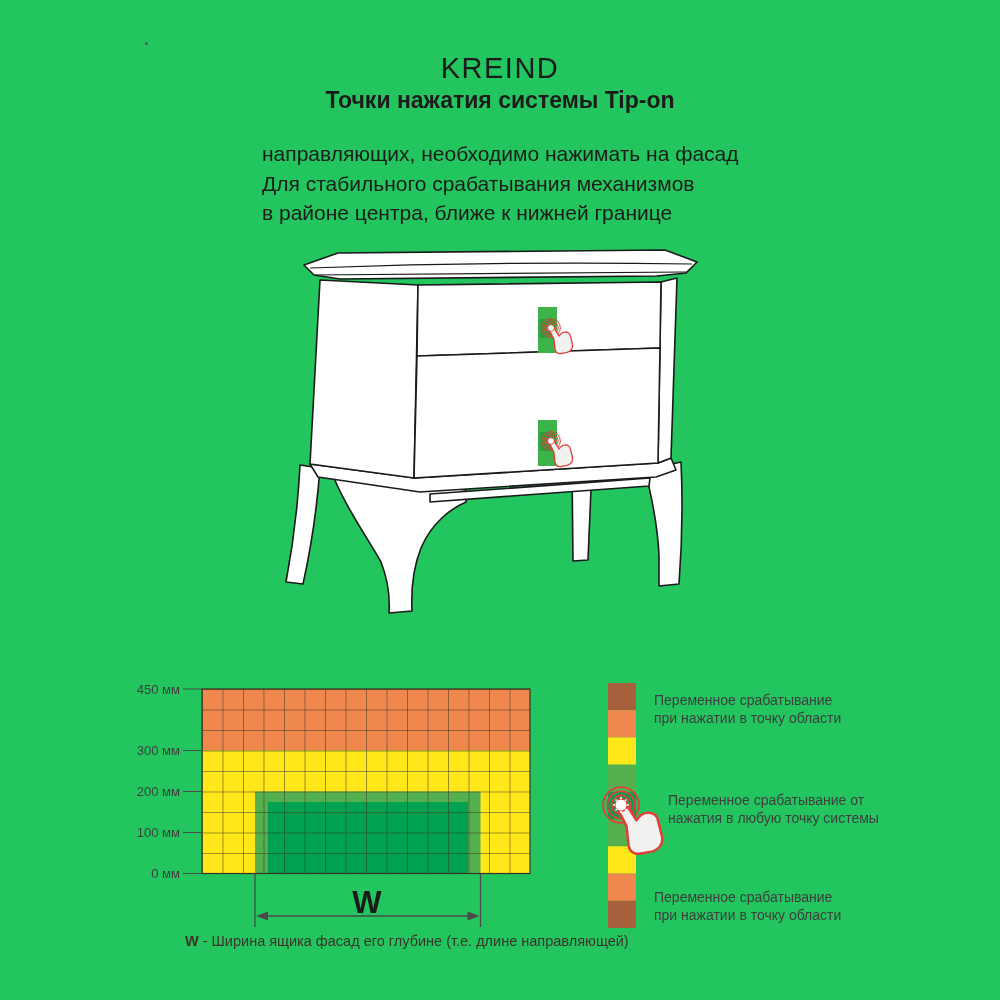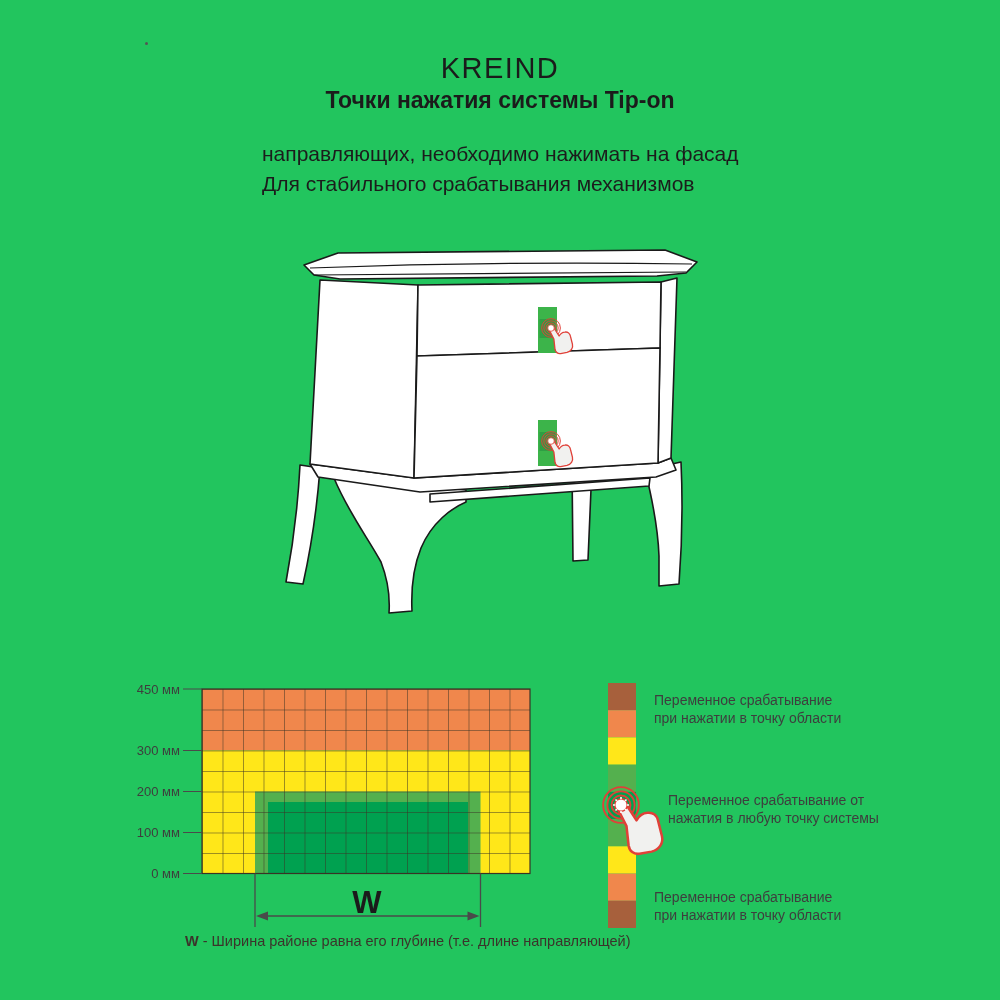--- a/index.html
+++ b/index.html
@@ -36,20 +36,21 @@
 <div id="page">
 
   <div class="abs stray-dot"></div>
 
   <div class="abs brand">KREIND</div>
   <div class="abs subtitle">Точки нажатия системы Tip-on</div>
 
   <div class="abs intro">
     <div>направляющих, необходимо нажимать на фасад</div>
     <div>Для стабильного срабатывания механизмов</div>
+    <div>в районе центра, ближе к нижней границе</div>
   </div>
 
   <svg class="abs" style="left:0;top:0" width="1000" height="1000" viewBox="0 0 1000 1000">
     <defs>
       <pattern id="gridCells" x="202" y="689" width="20.5" height="20.5" patternUnits="userSpaceOnUse">
         <path d="M20.5 0 H0 V20.5" fill="none" stroke="var(--grid-line)" stroke-width="1"></path>
       </pattern>
       <g id="tapHand">
         <circle class="arc" r="9"></circle>
         <circle class="arc" r="13"></circle>
@@ -142,15 +143,15 @@
   </div>
   <div class="abs legend-text lt-mid">
     <div>Переменное срабатывание от</div>
     <div>нажатия в любую точку системы</div>
   </div>
   <div class="abs legend-text lt-bot">
     <div>Переменное срабатывание</div>
     <div>при нажатии в точку области</div>
   </div>
 
-  <div class="abs caption"><b>W</b><span> - Ширина районе равна его глубине (т.е. длине направляющей)</span></div>
+  <div class="abs caption"><b>W</b><span> - Ширина ящика фасад его глубине (т.е. длине направляющей)</span></div>
 
 </div>
 
 </body></html>

